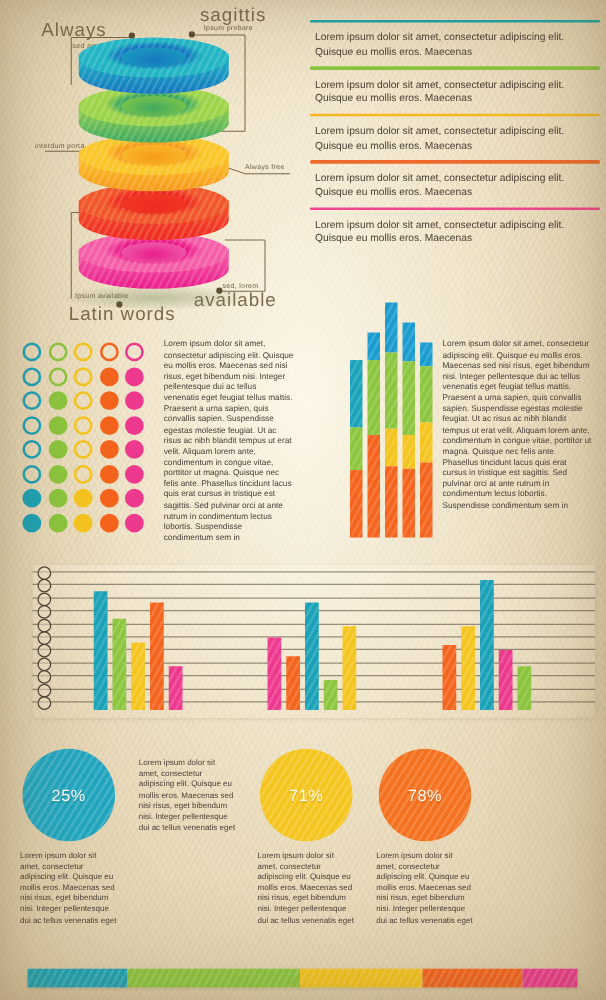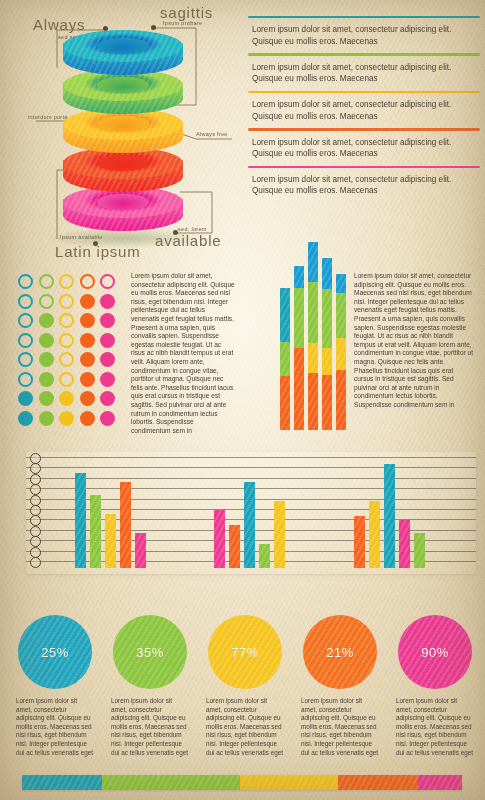--- a/index.html
+++ b/index.html
@@ -70,21 +70,21 @@
      background:linear-gradient(180deg, rgba(255,250,235,.30), rgba(250,240,215,.10));
      box-shadow:0 1px 3px rgba(110,90,55,.18);}
   .nline{position:absolute;left:0;width:450px;height:1px;background:#4b4034;opacity:.55;}
   .spiral{position:absolute;left:-4px;width:9px;height:9px;border:1.6px solid #4b4034;border-radius:50%;
      background:rgba(240,228,200,.5);}
   #bars{position:absolute;left:36px;top:6px;height:110px;width:430px;}
   .bargrp{position:absolute;bottom:0;display:flex;align-items:flex-end;gap:4px;height:110px;}
   .bar{width:11px;}
 
   
-  #sec-pct{position:absolute;left:0;top:615px;width:411px;height:160px;}
+  #sec-pct{position:absolute;left:0;top:599px;width:411px;height:160px;}
   .pct-col{position:absolute;top:0;width:90px;text-align:center;}
   .pct-circ{width:74px;height:74px;border-radius:50%;margin:0 auto;position:relative;
      display:flex;align-items:center;justify-content:center;}
   .pct-circ .stripe{background:repeating-linear-gradient(122deg, rgba(255,255,255,.15) 0 2px, rgba(0,0,0,0) 2px 5px);}
   .pct-label{position:relative;font-size:13px;color:#fff9ee;letter-spacing:.5px;text-shadow:0 1px 1px rgba(0,0,0,.10);}
   .pct-text{margin-top:8px;font-size:6.4px;line-height:8.6px;color:#4a4038;text-align:left;padding:0 6px;}
 
   
   #strip{position:absolute;left:22px;top:775px;width:440px;height:15px;display:flex;
      box-shadow:0 1px 2px rgba(110,90,55,.22);}
@@ -93,21 +93,21 @@
 </head>
 <body>
 
 <div id="paper"></div>
 
 <div id="sec-donuts">
   <div id="donut-annotations">
       <div class="anno-big" style="left: 33px; top: 16px;">Always</div>
       <div class="anno-big" style="left: 160px; top: 4px;">sagittis</div>
       <div class="anno-big" style="left: 155px; top: 232px;">available</div>
-      <div class="anno-big" style="left: 55px; top: 243px;">Latin ipsum</div>
+      <div class="anno-big" style="left: 55px; top: 243px;">Latin words</div>
       <div class="anno" style="left: 58px; top: 34px;">sed amet</div>
       <div class="anno" style="left: 163px; top: 20px;">Ipsum probare</div>
       <div class="anno" style="left: 28px; top: 114px;">interdum porta</div>
       <div class="anno" style="left: 196px; top: 131px;">Always free</div>
       <div class="anno" style="left: 60px; top: 234px;">Ipsum available</div>
       <div class="anno" style="left: 178px; top: 226px;">sed, lorem</div>
       <svg width="245" height="258" style="position: absolute; left: 0px; top: 0px;">
         <path d="M 105,30 L 57,30 L 57,68" fill="none" stroke="#7a6748" stroke-width=".8"></path>
         <path d="M 156,28 L 196,28 L 196,105 L 166,105" fill="none" stroke="#7a6748" stroke-width=".8"></path>
         <path d="M 36,121 L 84,121 L 112,135" fill="none" stroke="#7a6748" stroke-width=".8"></path>
@@ -407,44 +407,33 @@
 
 <div id="sec-pct">
     <div class="pct-col" style="left: 10px;">
       <div class="pct-circ" style="background: rgb(33, 166, 192);">
         <div class="stripe"></div>
         <span class="pct-label">25%</span>
       </div>
       <div class="pct-text">Lorem ipsum dolor sit amet, consectetur adipiscing elit. Quisque eu mollis eros. Maecenas sed nisi risus, eget bibendum nisi. Integer pellentesque dui ac tellus venenatis eget</div>
     </div>
     <div class="pct-col" style="left: 105px;">
-      <div class="pct-circ" style="background: rgb(140, 198, 62);">
-        <div class="stripe"></div>
-        <span class="pct-label">35%</span>
-      </div>
       <div class="pct-text">Lorem ipsum dolor sit amet, consectetur adipiscing elit. Quisque eu mollis eros. Maecenas sed nisi risus, eget bibendum nisi. Integer pellentesque dui ac tellus venenatis eget</div>
     </div>
     <div class="pct-col" style="left: 200px;">
       <div class="pct-circ" style="background: rgb(245, 197, 31);">
         <div class="stripe"></div>
-        <span class="pct-label">77%</span>
+        <span class="pct-label">71%</span>
       </div>
       <div class="pct-text">Lorem ipsum dolor sit amet, consectetur adipiscing elit. Quisque eu mollis eros. Maecenas sed nisi risus, eget bibendum nisi. Integer pellentesque dui ac tellus venenatis eget</div>
     </div>
     <div class="pct-col" style="left: 295px;">
       <div class="pct-circ" style="background: rgb(244, 113, 31);">
         <div class="stripe"></div>
-        <span class="pct-label">21%</span>
-      </div>
-      <div class="pct-text">Lorem ipsum dolor sit amet, consectetur adipiscing elit. Quisque eu mollis eros. Maecenas sed nisi risus, eget bibendum nisi. Integer pellentesque dui ac tellus venenatis eget</div>
-    </div>
-    <div class="pct-col" style="left: 390px;">
-      <div class="pct-circ" style="background: rgb(237, 58, 146);">
-        <div class="stripe"></div>
-        <span class="pct-label">90%</span>
+        <span class="pct-label">78%</span>
       </div>
       <div class="pct-text">Lorem ipsum dolor sit amet, consectetur adipiscing elit. Quisque eu mollis eros. Maecenas sed nisi risus, eget bibendum nisi. Integer pellentesque dui ac tellus venenatis eget</div>
     </div>
   </div>
 
 <div id="strip">
     <div class="strip-seg" style="width: 80px; background: rgb(26, 163, 184);">
       <div class="stripe"></div>
     </div>
     <div class="strip-seg" style="width: 138px; background: rgb(140, 198, 62);">

